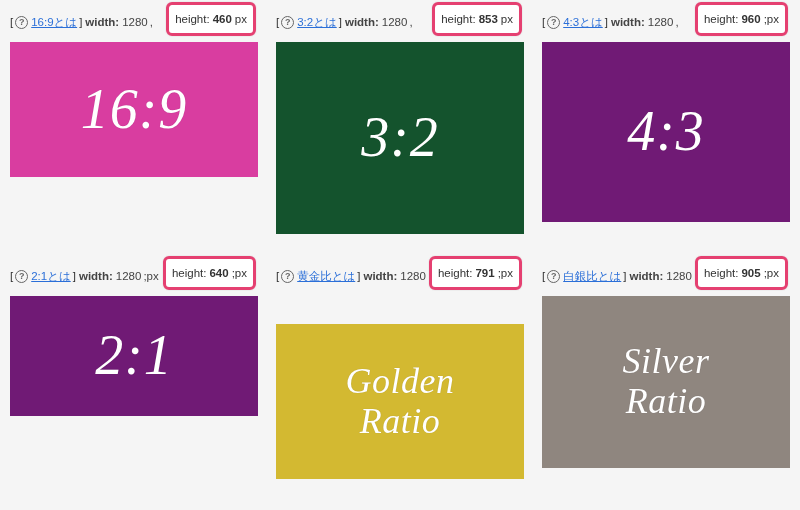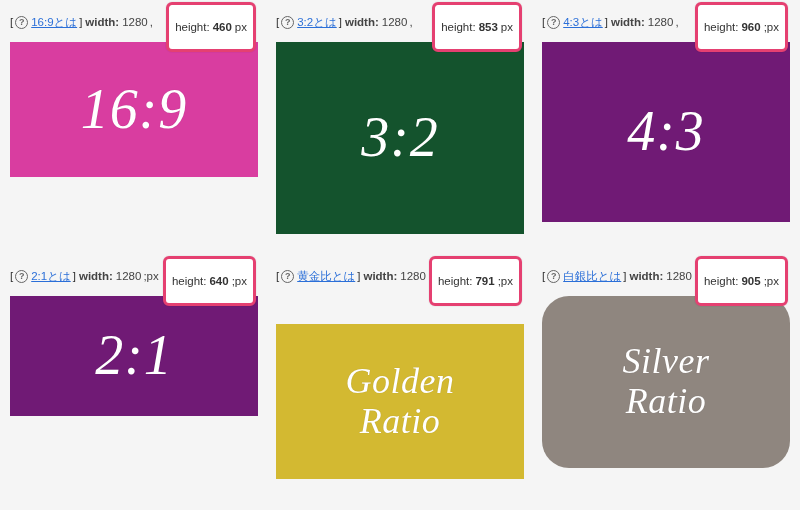--- a/index.html
+++ b/index.html
@@ -50,21 +50,21 @@
     cursor: pointer;
   }
   .meta .sp { margin: 8px 1px; font-weight: bold; }
   .height-box {
     position: absolute;
     top: -6px;
     right: 2px;
     border: 3px solid #e54071;
     border-radius: 6px;
     background: #fff;
-    padding: 16px 6px;
+    padding: 8px 6px;
     font-size: 11.5px;
     color: #333;
     display: flex;
     gap: 3px;
     align-items: baseline;
     box-shadow: 0 0 0 1px rgba(0,0,0,0.03);
   }
   .height-box .v { font-weight: 600; }
   .card {
     width: 100%;
@@ -82,21 +82,21 @@
   }
   .card.single { font-size: 56px; letter-spacing: 1px; }
   .card.multi  { font-size: 36px; letter-spacing: 0.5px; }
 
   
   .c-169 { background:#d93da0; height:135px; }
   .c-32  { background:#14532d; height:192px; }
   .c-43  { background:#701a75; height:180px; }
   .c-21  { background:#701a75; height:120px; }
   .c-gold{ background:#d3b931; height:155px;margin-top:28px; }
-  .c-silv{ background:#8f867f; height:172px;border-radius:27px; }
+  .c-silv{ background:#8f867f; height:172px; }
 </style>
 </head>
 <body>
 
 <div class="grid">
 
   <div class="cell">
     <div class="meta">
       <span class="lb">[</span>
       <span class="help-icon">?</span>

